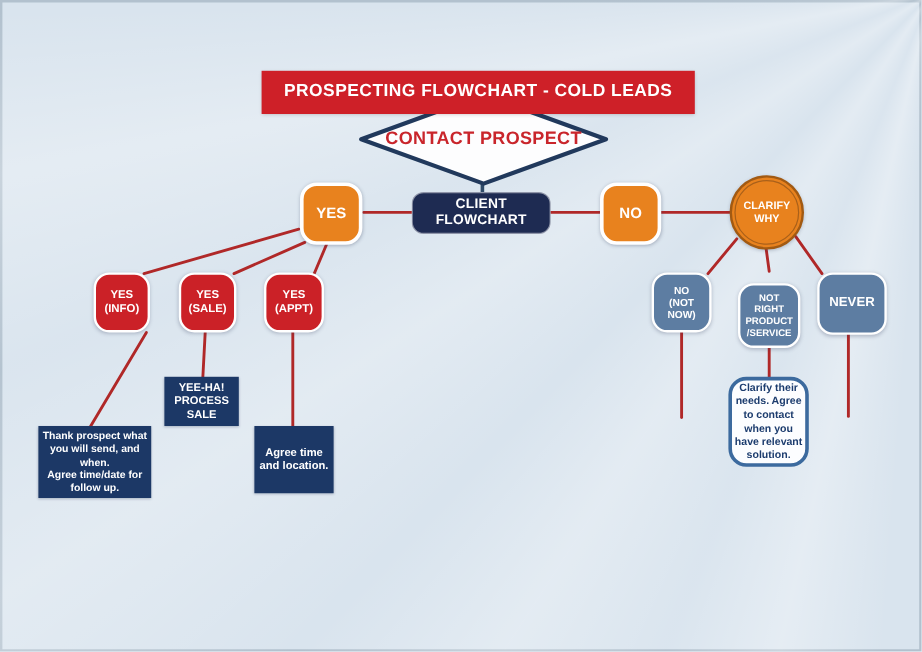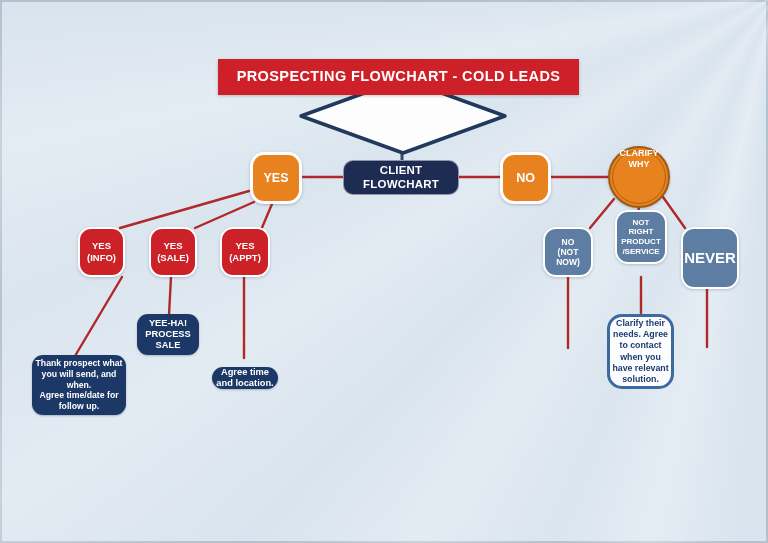--- a/index.html
+++ b/index.html
@@ -58,33 +58,33 @@
     border:2.5px solid #ffffff; border-radius:13px;
     font-size:9.5px; line-height:1.25; box-shadow:0 1px 3px rgba(50,60,90,0.25);
   }
   .slate-sq {
     background:#5d7da2; color:#ffffff;
     border:2.5px solid #ffffff; border-radius:13px;
     font-size:8.5px; line-height:1.2; box-shadow:0 1px 3px rgba(50,60,90,0.25);
   }
   .navy-box {
     background:#1c3866; color:#ffffff;
-    border-radius:11px; font-size:8.7px; line-height:1.22;
+    border-radius:0; font-size:8.7px; line-height:1.22;
     box-shadow:0 1px 2px rgba(40,55,85,0.3);
   }
   .white-box {
     background:#fcfdff; color:#1c3c6e;
     border:3px solid #3c6a9e; border-radius:15px;
     font-size:8.8px; line-height:1.28;
   }
   .circle-outer {
     position:absolute;
     background:#e8821e;
     border:2px solid #a25a12; border-radius:50%;
-    display:flex; align-items:flex-start; justify-content:center;
+    display:flex; align-items:center; justify-content:center;
     box-shadow:0 1px 3px rgba(50,60,90,0.3);
   }
   .circle-inner {
     position:absolute; inset:2px;
     border:1.5px solid #a9601a; border-radius:50%;
     pointer-events:none;
   }
   .circle-label {
     position:relative; color:#ffffff; font-weight:700;
     font-size:9px; line-height:1.22; text-align:center; white-space:pre-line;
@@ -119,20 +119,21 @@
     <line class="line-red" x1="638" y1="204" x2="641" y2="226"></line>
     <line class="line-red" x1="663" y1="197" x2="685" y2="228"></line>
 
     <line class="line-red" x1="568" y1="276" x2="568" y2="348"></line>
     <line class="line-red" x1="641" y1="277" x2="641" y2="316"></line>
     <line class="line-red" x1="707" y1="278" x2="707" y2="347"></line>
   </svg>
 
   <div class="node banner" style="left:218px; top:26px; width:361px; height:36px;margin-top:33px;">PROSPECTING FLOWCHART - COLD LEADS</div>
 
+  <div class="node diamond-label" style="left:301px; top:78px; width:204px; height:76px;">CONTACT PROSPECT</div>
 
   <div class="node orange-sq" style="left:250px; top:152px; width:52px; height:52px;">YES</div>
   <div class="node navy-pill" style="left:343px; top:160px; width:116px; height:35px;">CLIENT FLOWCHART</div>
   <div class="node orange-sq" style="left:500px; top:152px; width:51px; height:52px;">NO</div>
 
   <div class="circle-outer" style="left:608px; top:146px; width:62px; height:62px;">
     <div class="circle-inner"></div>
     <div class="circle-label">CLARIFY
 WHY</div>
   </div>
@@ -140,35 +141,35 @@
   <div class="node red-sq" style="left:78px; top:227px; width:47px; height:50px;">YES
 (INFO)</div>
   <div class="node red-sq" style="left:149px; top:227px; width:48px; height:50px;">YES
 (SALE)</div>
   <div class="node red-sq" style="left:220px; top:227px; width:50px; height:50px;">YES
 (APPT)</div>
 
   <div class="node slate-sq" style="left:543px; top:227px; width:50px; height:50px;">NO
 (NOT
 NOW)</div>
-  <div class="node slate-sq" style="left:615px; top:210px; width:52px; height:54px; font-size:8px;">NOT
+  <div class="node slate-sq" style="left:615px; top:236px; width:52px; height:54px; font-size:8px;">NOT
 RIGHT
 PRODUCT
 /SERVICE</div>
-  <div class="node slate-sq" style="left:681px; top:227px; width:58px; height:62px; font-size:15px;">NEVER</div>
+  <div class="node slate-sq" style="left:681px; top:227px; width:58px; height:52px; font-size:11px;">NEVER</div>
 
   <div class="node navy-box" style="left:137px; top:314px; width:62px; height:41px; font-size:9.3px;">YEE-HA!
 PROCESS
 SALE</div>
   <div class="node navy-box" style="left:32px; top:355px; width:94px; height:60px;">Thank prospect what
 you will send, and
 when.
 Agree time/date for
 follow up.</div>
-  <div class="node navy-box" style="left:212px; top:367px; width:66px; height:22px; font-size:9.3px;">Agree time
+  <div class="node navy-box" style="left:212px; top:355px; width:66px; height:56px; font-size:9.3px;">Agree time
 and location.</div>
 
   <div class="node white-box" style="left:607px; top:314px; width:67px; height:75px;">Clarify their
 needs. Agree
 to contact
 when you
 have relevant
 solution.</div>
 </div>
 

